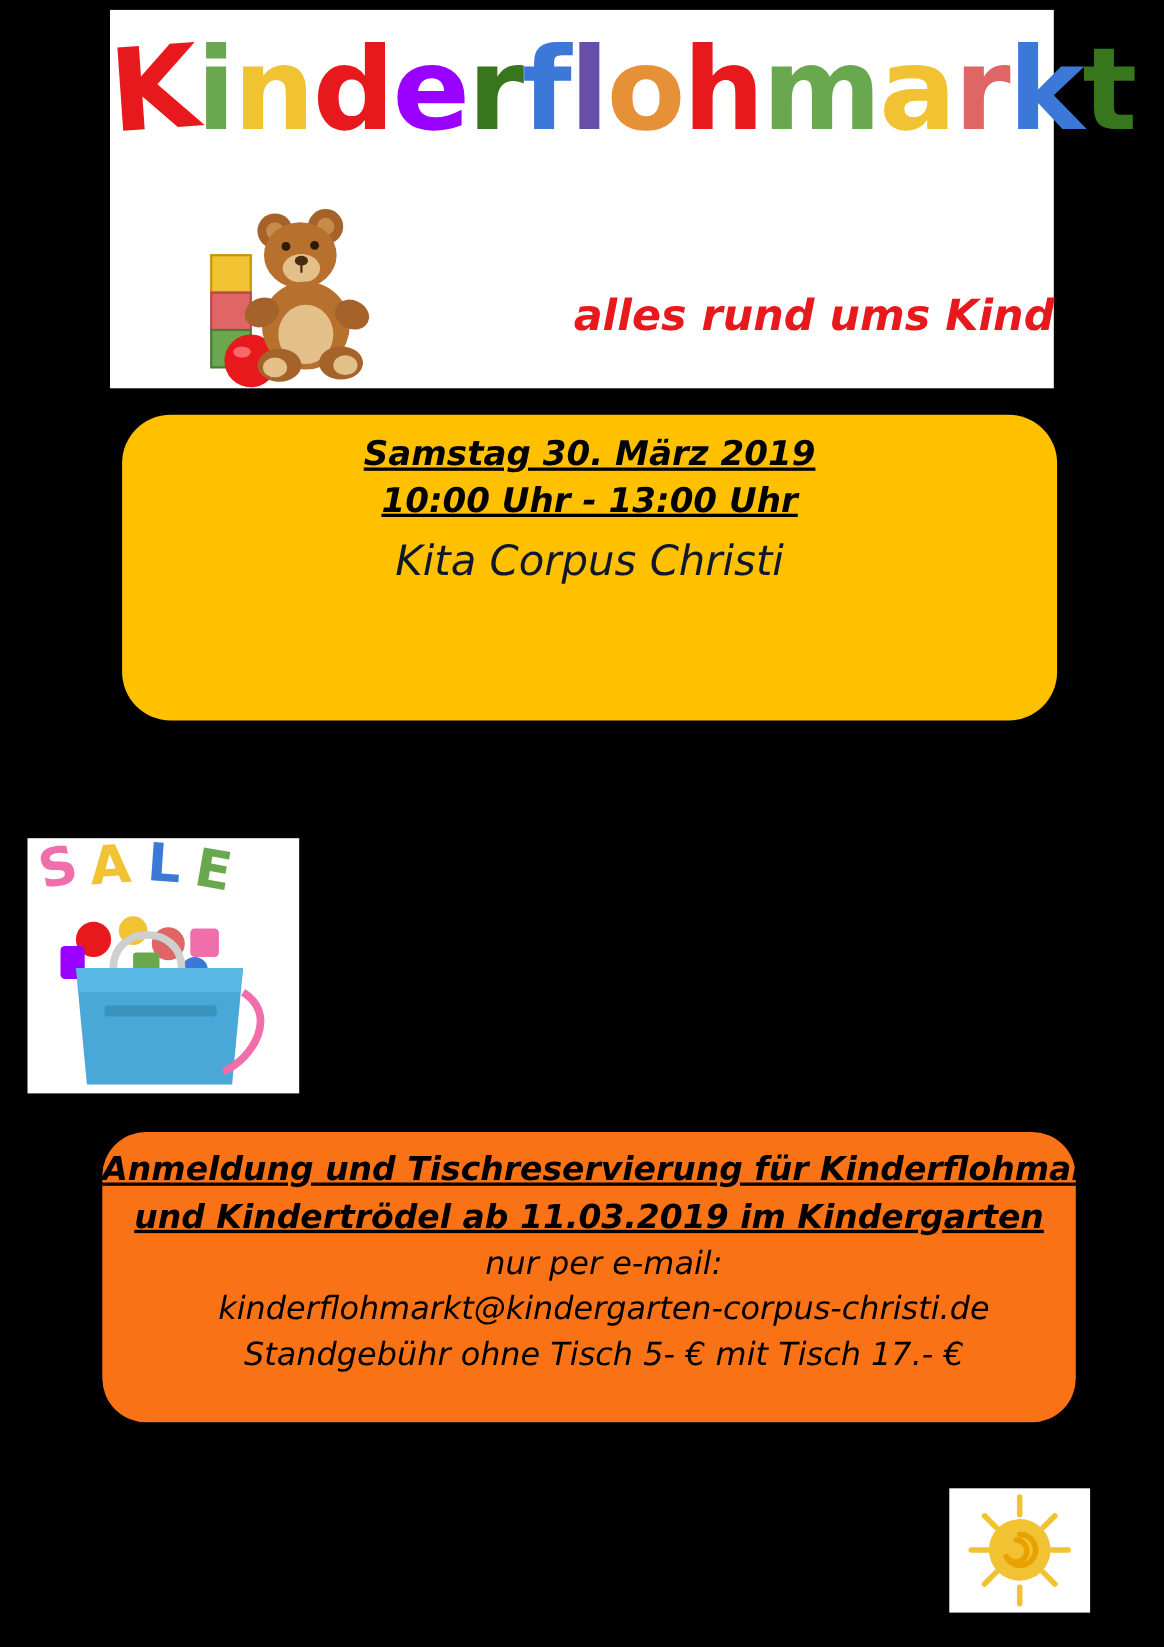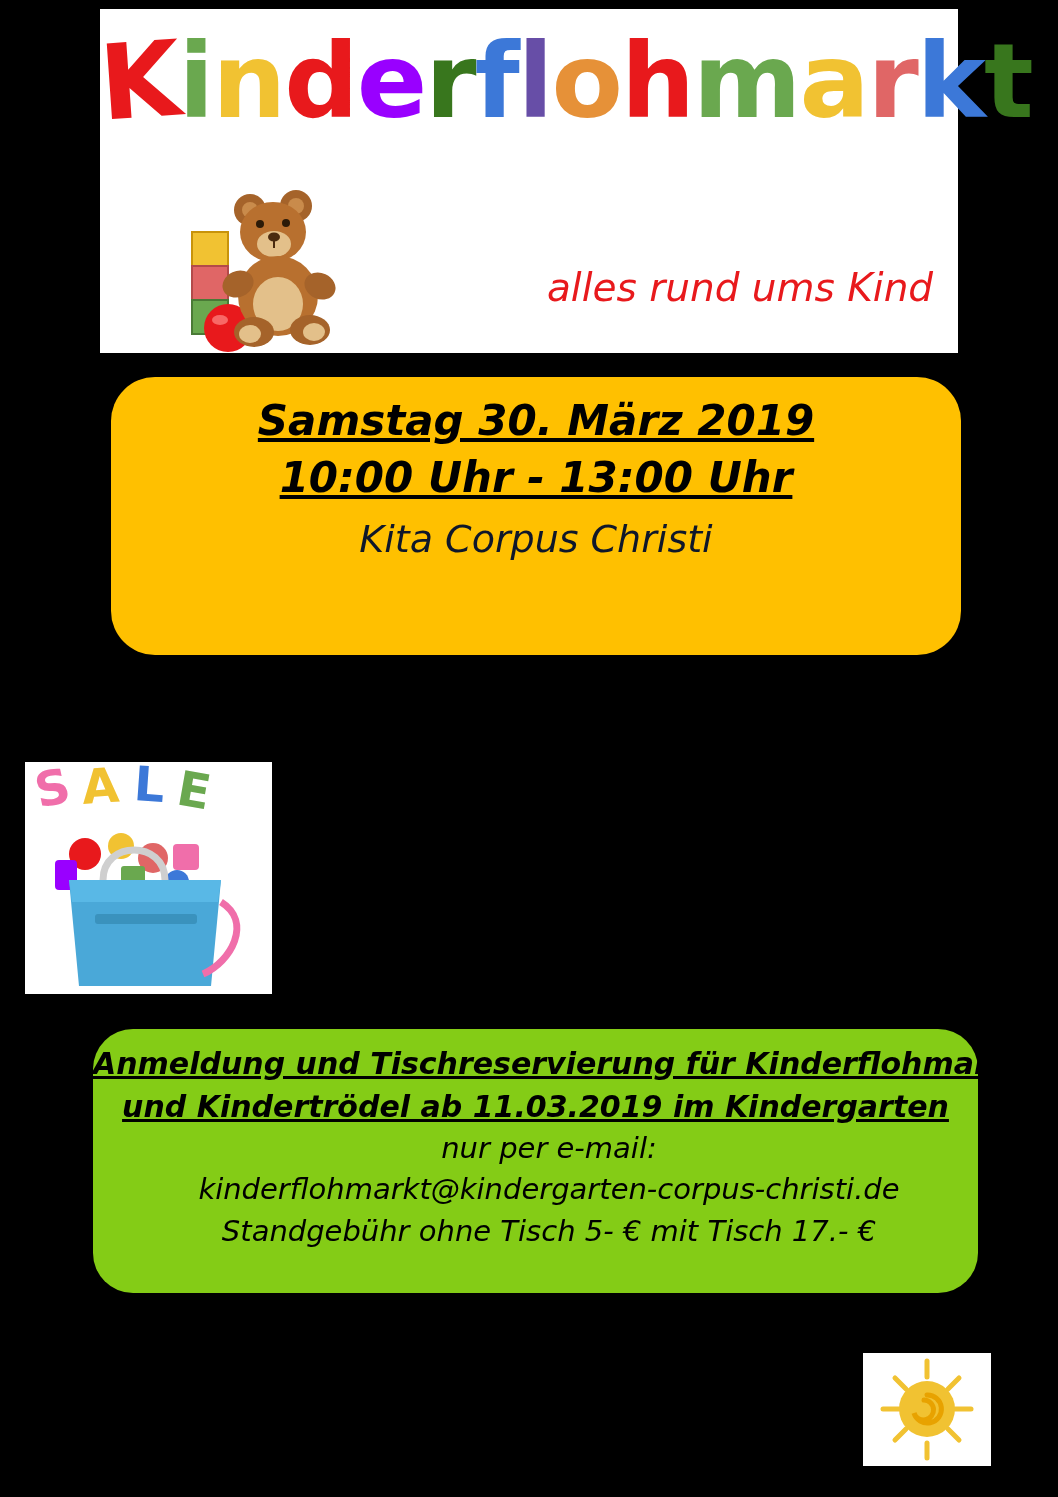--- a/index.html
+++ b/index.html
@@ -41,21 +41,21 @@
 
   .subtitle {
     position: absolute;
     left: 360px;
     top: 256px;
     width: 560px;
     text-align: center;
     color: #e8191c;
     font-family: "DejaVu Sans", sans-serif;
     font-style: italic;
-    font-weight: normal;
+    font-weight: bold;
     font-size: 39px;
     white-space: nowrap;
   }
 
   
   .teddy-wrap {
     position: absolute;
     left: 186px;
     top: 180px;
     width: 170px;
@@ -71,21 +71,21 @@
     height: 278px;
     background: #ffc000;
     border-radius: 44px;
     box-sizing: border-box;
     padding-top: 16px;
     text-align: center;
     font-family: "DejaVu Sans", sans-serif;
     font-style: italic;
   }
   .info-line-1, .info-line-2 {
-    font-size: 42px;
+    font-size: 31px;
     font-weight: bold;
     text-decoration: underline;
     color: #000;
     line-height: 1.35;
     white-space: nowrap;
   }
   .info-line-3 {
     font-size: 38px;
     color: #0f172a;
     line-height: 1.45;
@@ -110,21 +110,21 @@
     background: #ffffff;
   }
 
   
   .reg-box {
     position: absolute;
     left: 93px;
     top: 1029px;
     width: 885px;
     height: 264px;
-    background: #84cc16;
+    background: #f97316;
     border-radius: 40px;
     box-sizing: border-box;
     padding-top: 14px;
     text-align: center;
     font-family: "DejaVu Sans", sans-serif;
     font-style: italic;
     color: #000;
   }
   .reg-line-u {
     font-size: 30px;

